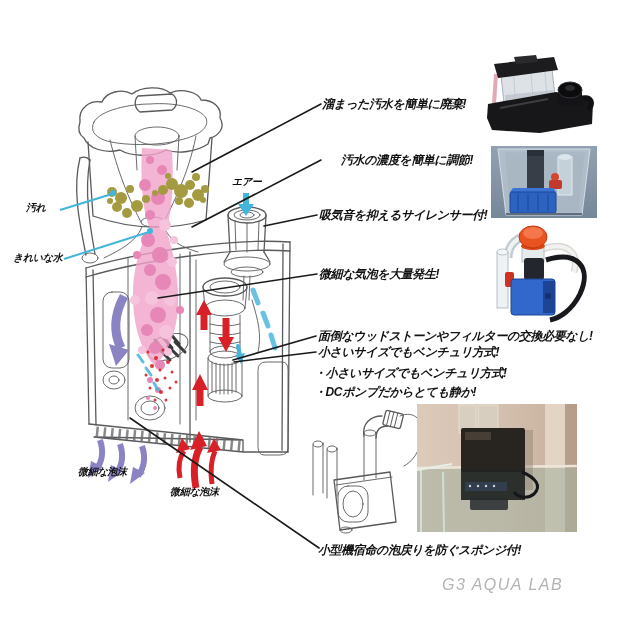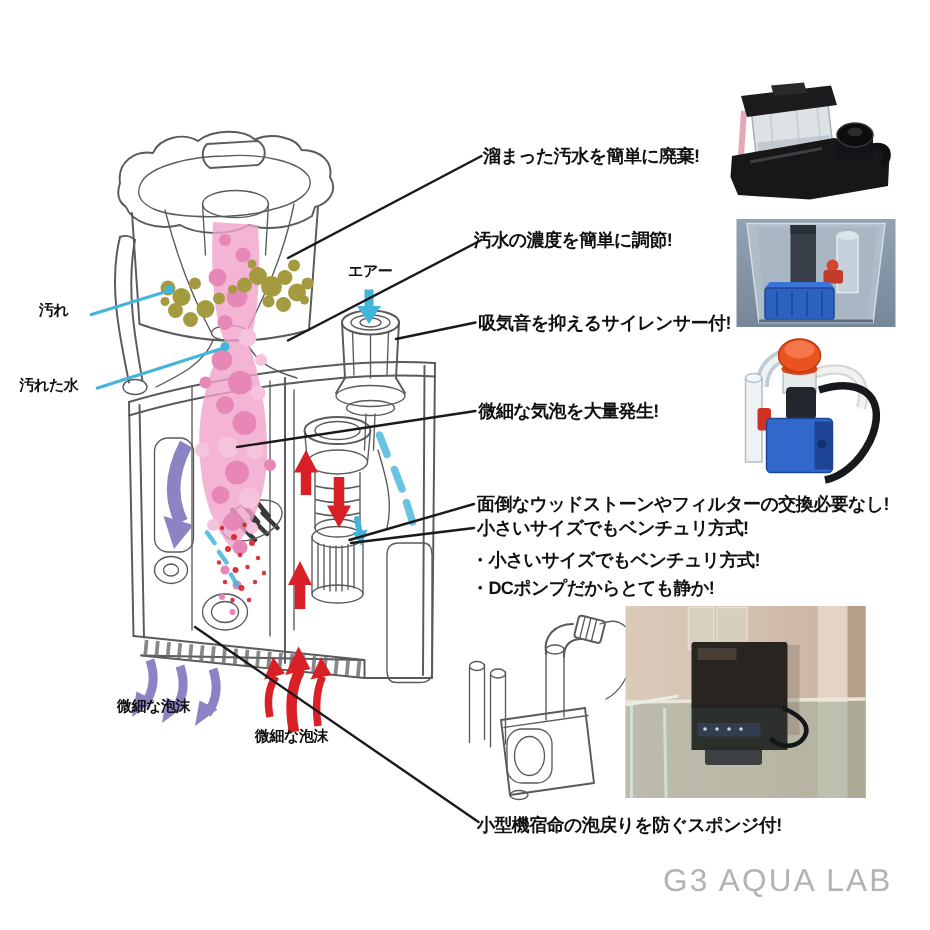--- a/index.html
+++ b/index.html
@@ -2,26 +2,26 @@
 <html style="--foam-pink: #f0a3c8; --foam-pink-dark: #e687b8; --foam-pink-light: #f6c3dc; --waste-olive: #a49b41; --clean-purple: #8b84c4; --dirty-red: #d92027; --air-cyan: #43b4da; --line-gray: #595a5c; --text-black: #111111; --watermark-gray: #b3b3b3;"><head>
 <meta charset="utf-8">
 <style>
   :root{
     --foam-pink:#f0a3c8; --foam-pink-dark:#e687b8; --foam-pink-light:#f6c3dc;
     --waste-olive:#a49b41; --clean-purple:#8b84c4; --dirty-red:#d92027;
     --air-cyan:#43b4da; --line-gray:#595a5c; --text-black:#111111; --watermark-gray:#b3b3b3;
   }
   html,body{margin:0;padding:0;background:#fff;}
   .stage{position:relative;width:620px;height:620px;background:#ffffff;overflow:hidden;
-         font-family:"Liberation Sans",sans-serif;}
+         font-family:"Liberation Sans",sans-serif;font-style:italic;}
   .stage svg{position:absolute;left:0;top:0;}
   .lbl{position:absolute;font-weight:bold;color:var(--text-black);white-space:nowrap;line-height:1.1;}
   .lbl.r{font-size:12px;letter-spacing:-0.4px;}
   .lbl.s{font-size:10px;letter-spacing:-0.3px;}
-  .watermark{position:absolute;left:442px;top:576px;font-size:21px;font-weight:400;
+  .watermark{position:absolute;left:442px;top:576px;font-size:16px;font-weight:400;
              color:var(--watermark-gray);letter-spacing:1.5px;white-space:nowrap;}
   
   .ln{stroke:var(--line-gray);fill:none;stroke-width:1.3;stroke-linecap:round;stroke-linejoin:round;}
   .lnthin{stroke:var(--line-gray);fill:none;stroke-width:0.9;stroke-linecap:round;}
   .fp{fill:var(--foam-pink);stroke:none;}
   .fpd{fill:var(--foam-pink-dark);stroke:none;}
   .fpl{fill:var(--foam-pink-light);stroke:none;}
   .fo{fill:var(--waste-olive);stroke:none;}
   .fpur{fill:var(--clean-purple);stroke:none;}
   .spur{stroke:var(--clean-purple);fill:none;}
@@ -346,29 +346,29 @@
     <circle cx="470" cy="486" r="1.2" fill="#cfd6dd"></circle>
         <circle cx="478" cy="486" r="1.2" fill="#cfd6dd"></circle>
     <circle cx="486" cy="486" r="1.2" fill="#cfd6dd"></circle>
         <circle cx="494" cy="486" r="1.2" fill="#cfd6dd"></circle>
     <rect x="470" y="498" width="38" height="12" rx="2" fill="#272a2e" opacity="0.85"></rect>
     <path d="M522,472 C536,478 542,486 534,494 C528,499 518,498 514,492" stroke="#14161a" stroke-width="3" fill="none"></path>
   </g>
 </svg>
 
   <div class="lbl r" style="left:322px;top:98px">溜まった汚水を簡単に廃棄!</div>
-  <div class="lbl r" style="left:316px;top:154px">汚水の濃度を簡単に調節!</div>
+  <div class="lbl r" style="left:341px;top:154px">汚水の濃度を簡単に調節!</div>
   <div class="lbl r" style="left:319px;top:268px">微細な気泡を大量発生!</div>
   <div class="lbl r" style="left:319px;top:209px">吸気音を抑えるサイレンサー付!</div>
   <div class="lbl r" style="left:318px;top:330px">面倒なウッドストーンやフィルターの交換必要なし!</div>
   <div class="lbl r" style="left:318px;top:346px">小さいサイズでもベンチュリ方式!</div>
   <div class="lbl r" style="left:314px;top:367px">・小さいサイズでもベンチュリ方式!</div>
   <div class="lbl r" style="left:314px;top:386px">・DCポンプだからとても静か!</div>
   <div class="lbl r" style="left:318px;top:544px">小型機宿命の泡戻りを防ぐスポンジ付!</div>
 
   <div class="lbl s" style="left:26px;top:202px">汚れ</div>
-  <div class="lbl s" style="left:13px;top:252px">汚れた水</div>
+  <div class="lbl s" style="left:13px;top:252px">きれいな水</div>
   <div class="lbl s" style="left:232px;top:176px">エアー</div>
   <div class="lbl s" style="left:78px;top:466px">微細な泡沫</div>
   <div class="lbl s" style="left:170px;top:486px">微細な泡沫</div>
 
   <div class="watermark">G3 AQUA LAB</div>
 </div>
 
 </body></html>

